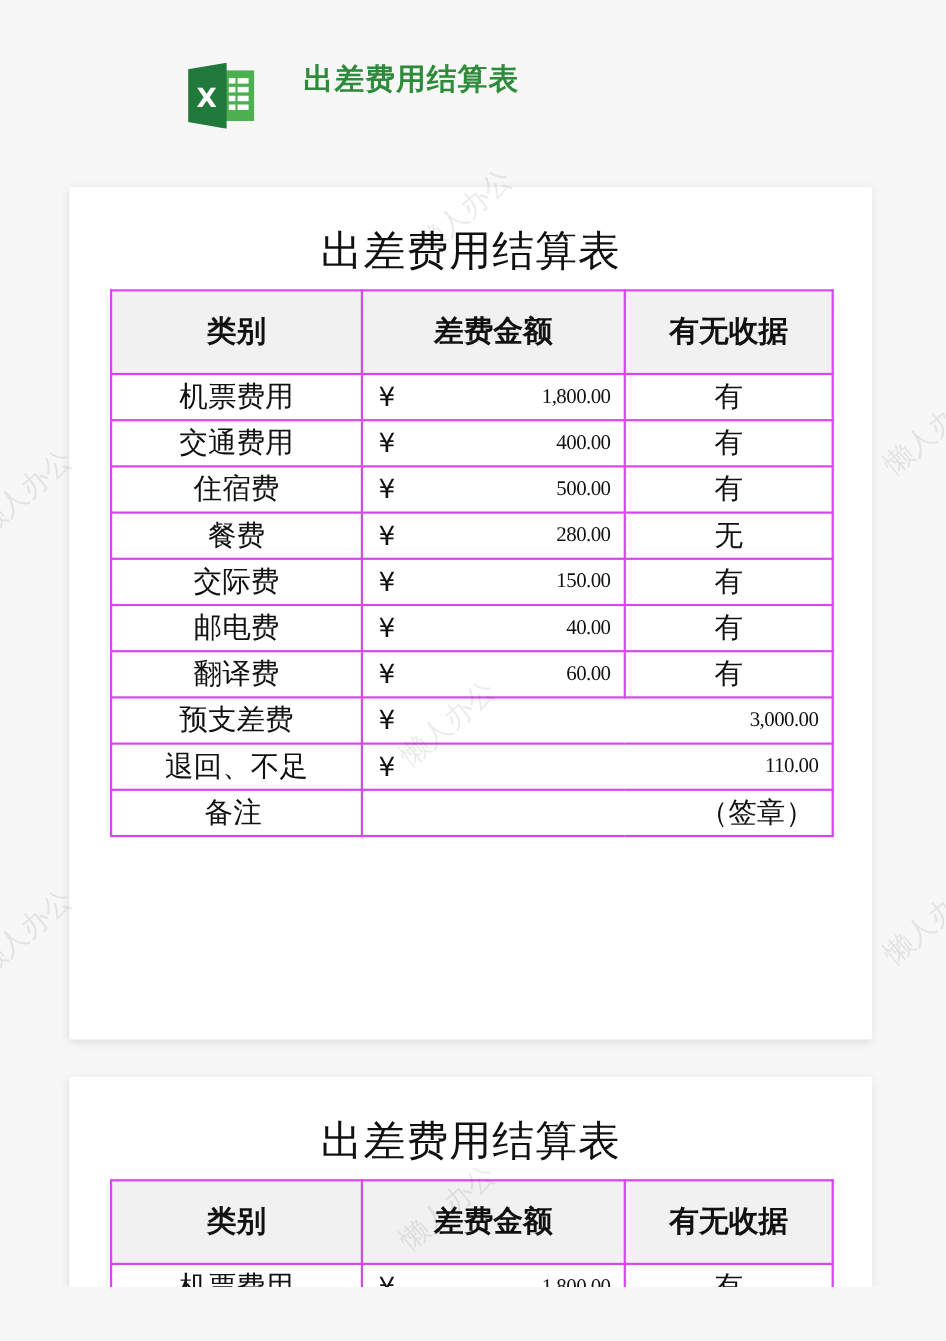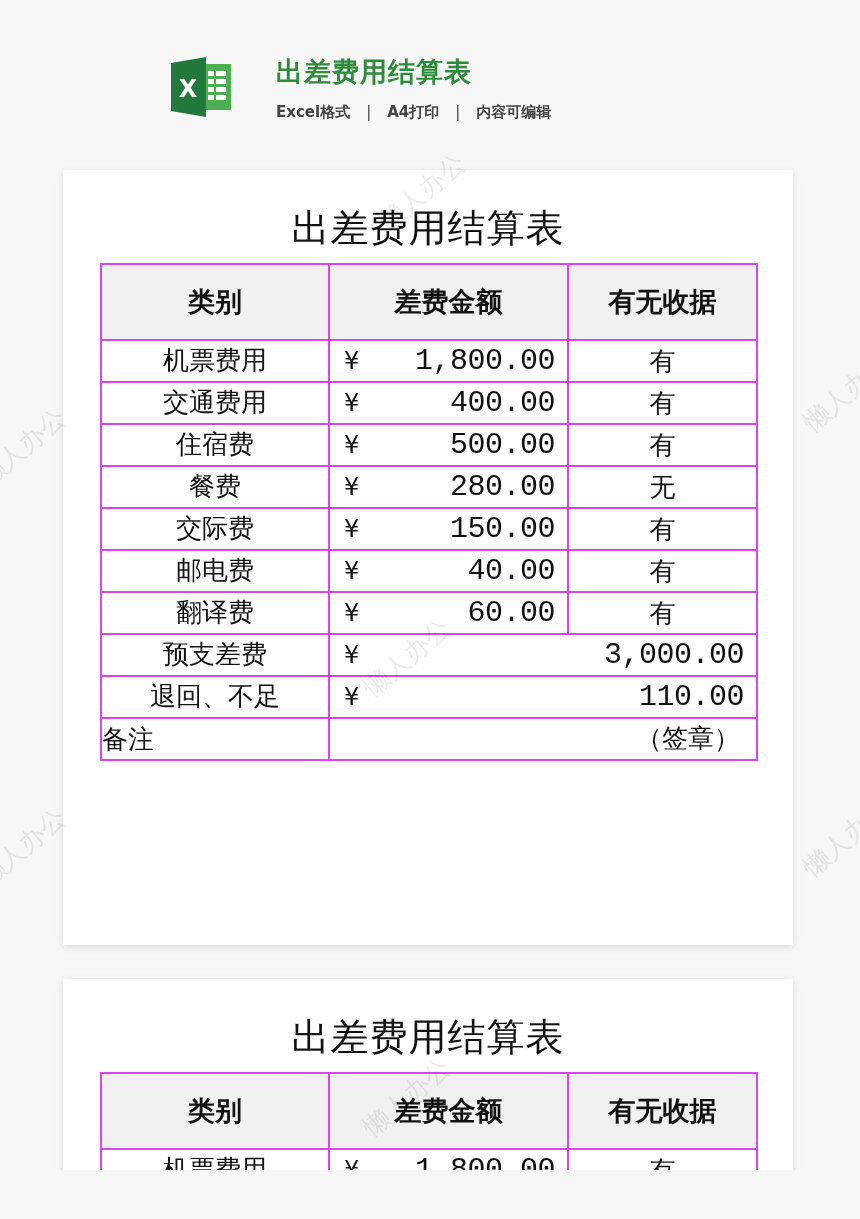--- a/index.html
+++ b/index.html
@@ -42,26 +42,26 @@
   table.grid td, table.grid th {
     border: 2px solid #d946ef; padding: 0; color: #111;
     font-size: 26px; height: 40px; line-height: 40px; overflow: hidden;
   }
   table.grid th {
     background: #f1f1f1; font-weight: bold; height: 74px; font-size: 27px;
   }
   col.c1 { width: 228px; }
   col.c2 { width: 239px; }
   col.c3 { width: 189px; }
-  .cat { text-align: center; font-family: Liberation Serif, serif; }
+  .cat { text-align: center; }
   .amt { position: relative; }
   .amt .yen { position: absolute; left: 14px; top: 0; font-size: 24px; }
-  .amt .val { position: absolute; right: 12px; top: 0; font-family: Liberation Mono, monospace; font-size: 30px; letter-spacing: -0.5px; }
+  .amt .val { position: absolute; right: 12px; top: 0; font-family: Liberation Serif, serif; font-size: 19px; letter-spacing: -0.5px; }
   .rec { text-align: center; }
-  .note-label { text-align: left; padding-right: 6px !important; }
+  .note-label { text-align: center; padding-right: 6px !important; }
   .note-val { text-align: right; padding-right: 16px !important; font-family: Liberation Serif, serif; }
 
   .wm {
     position: absolute; color: rgba(0,0,0,0.08); font-size: 26px;
     transform: rotate(-40deg); white-space: nowrap; pointer-events: none;
   }
 </style>
 </head>
 <body>
 
@@ -75,23 +75,20 @@
         <rect x="45" y="22" width="10" height="5"></rect>
       <rect x="37" y="30" width="6" height="5"></rect>
         <rect x="45" y="30" width="10" height="5"></rect>
       <rect x="37" y="38" width="6" height="5"></rect>
         <rect x="45" y="38" width="10" height="5"></rect>
     </g>
     <polygon points="0,6 35,0 35,60 0,54" fill="#217a3c"></polygon>
     <text x="17" y="40" text-anchor="middle" font-family="DejaVu Sans, sans-serif" font-weight="bold" font-size="24" fill="#fff">X</text>
   </svg>
   <div class="hdr-title">出差费用结算表</div>
-  <div class="hdr-sub">
-    <span>Excel格式</span><span class="sep">|</span><span>A4打印</span><span class="sep">|</span><span>内容可编辑</span>
-  </div>
 </div>
 
 <div class="page page1">
   <div class="sheet-title">出差费用结算表</div>
   <table class="grid">
     <colgroup>
         <col class="c1">
         <col class="c2">
         <col class="c3">
       </colgroup>

